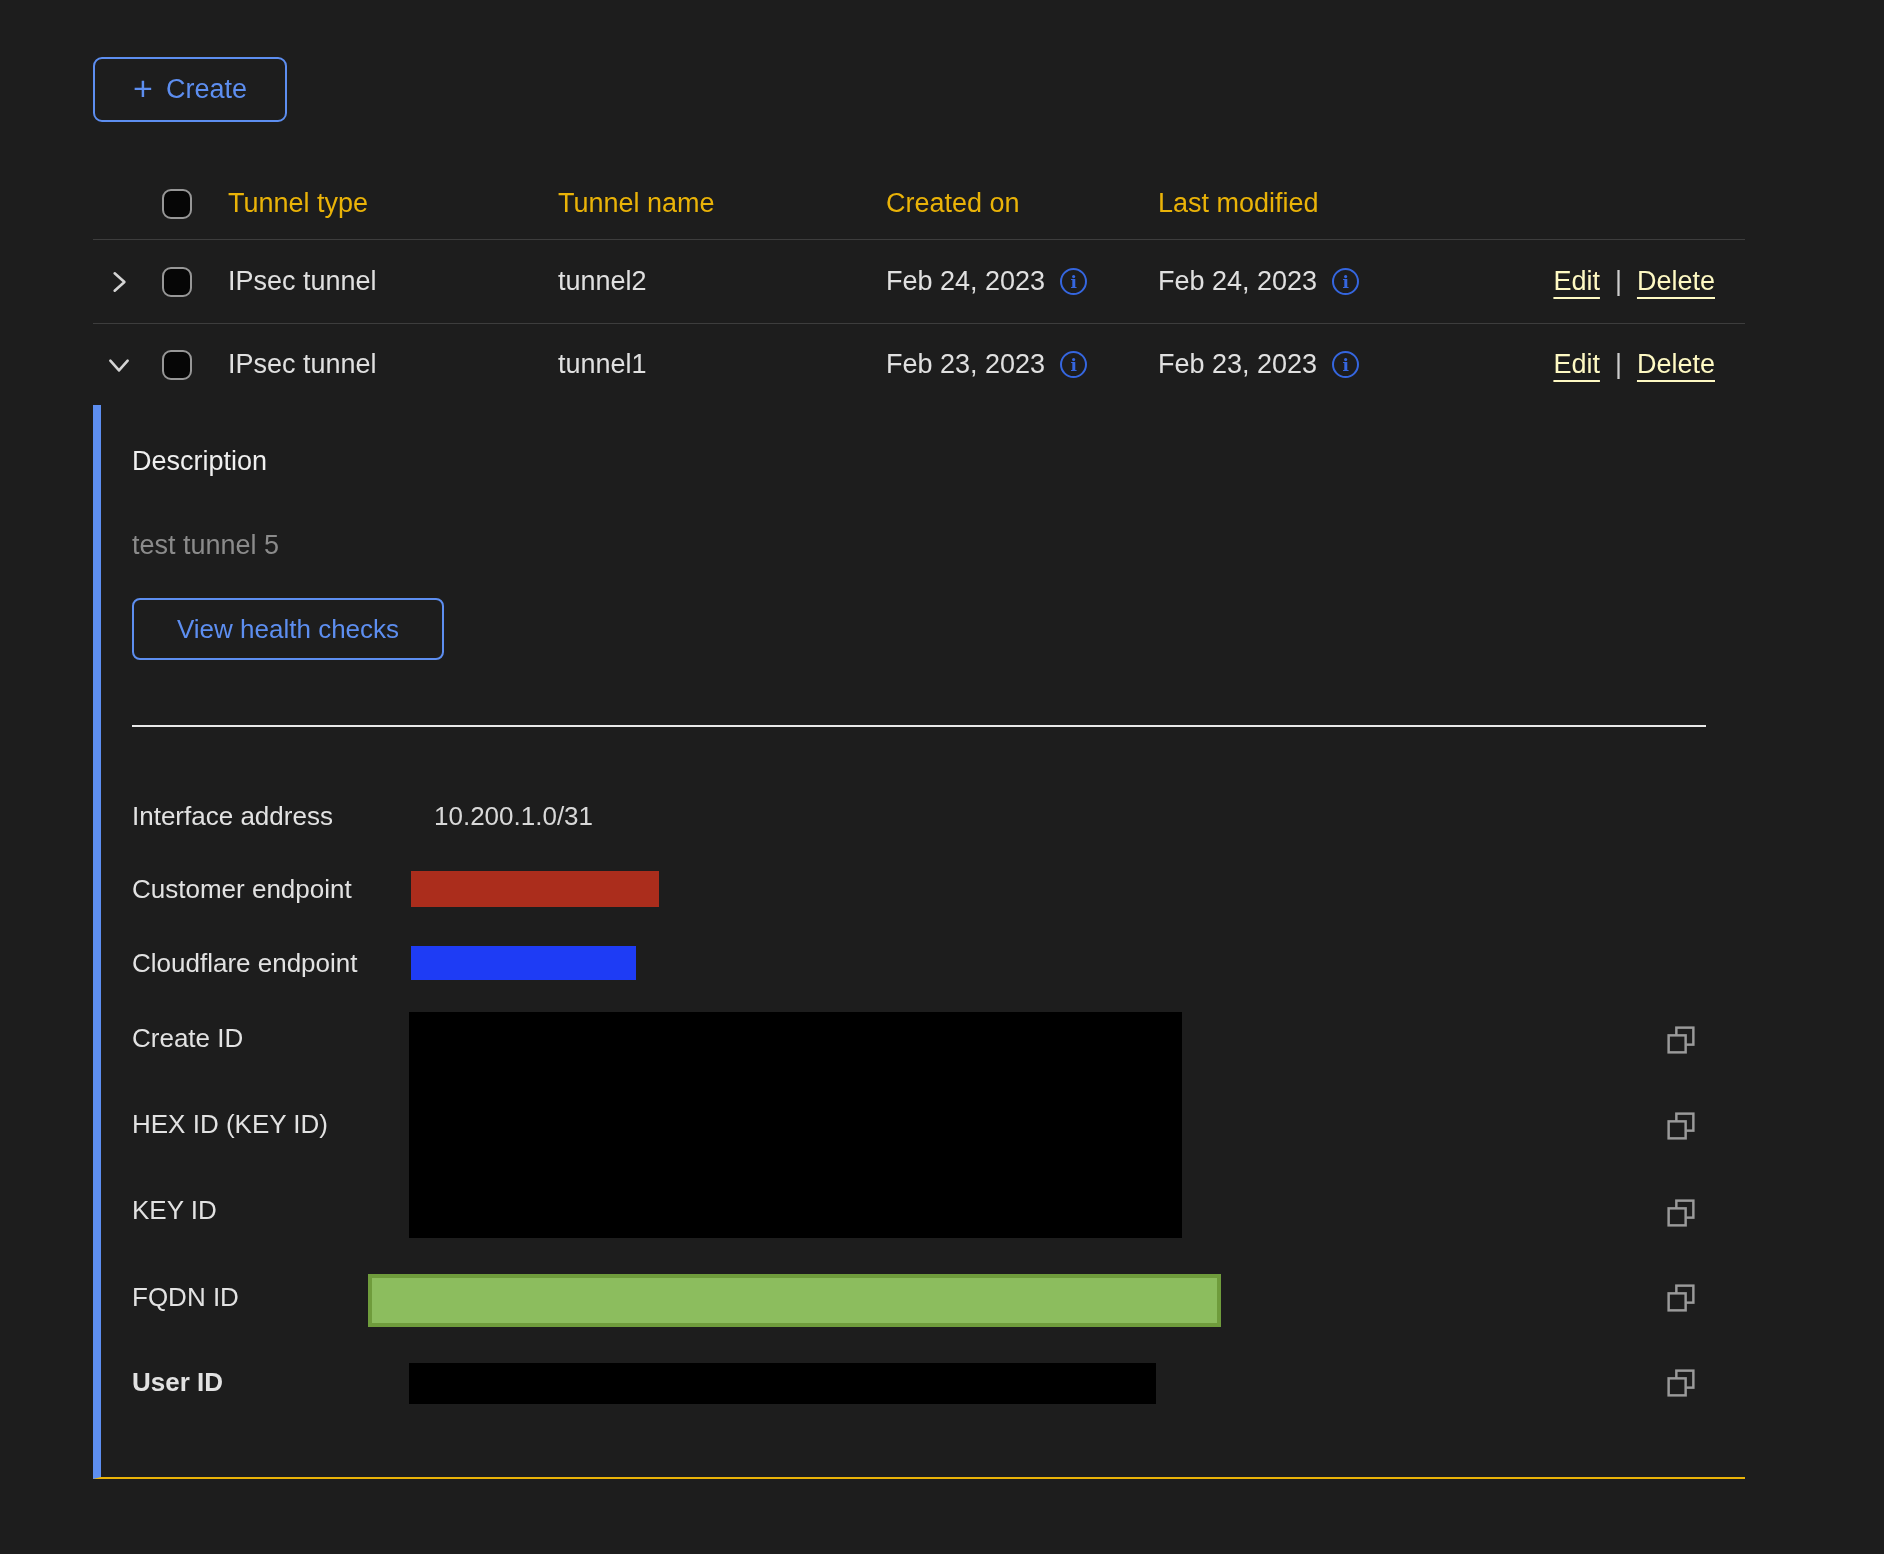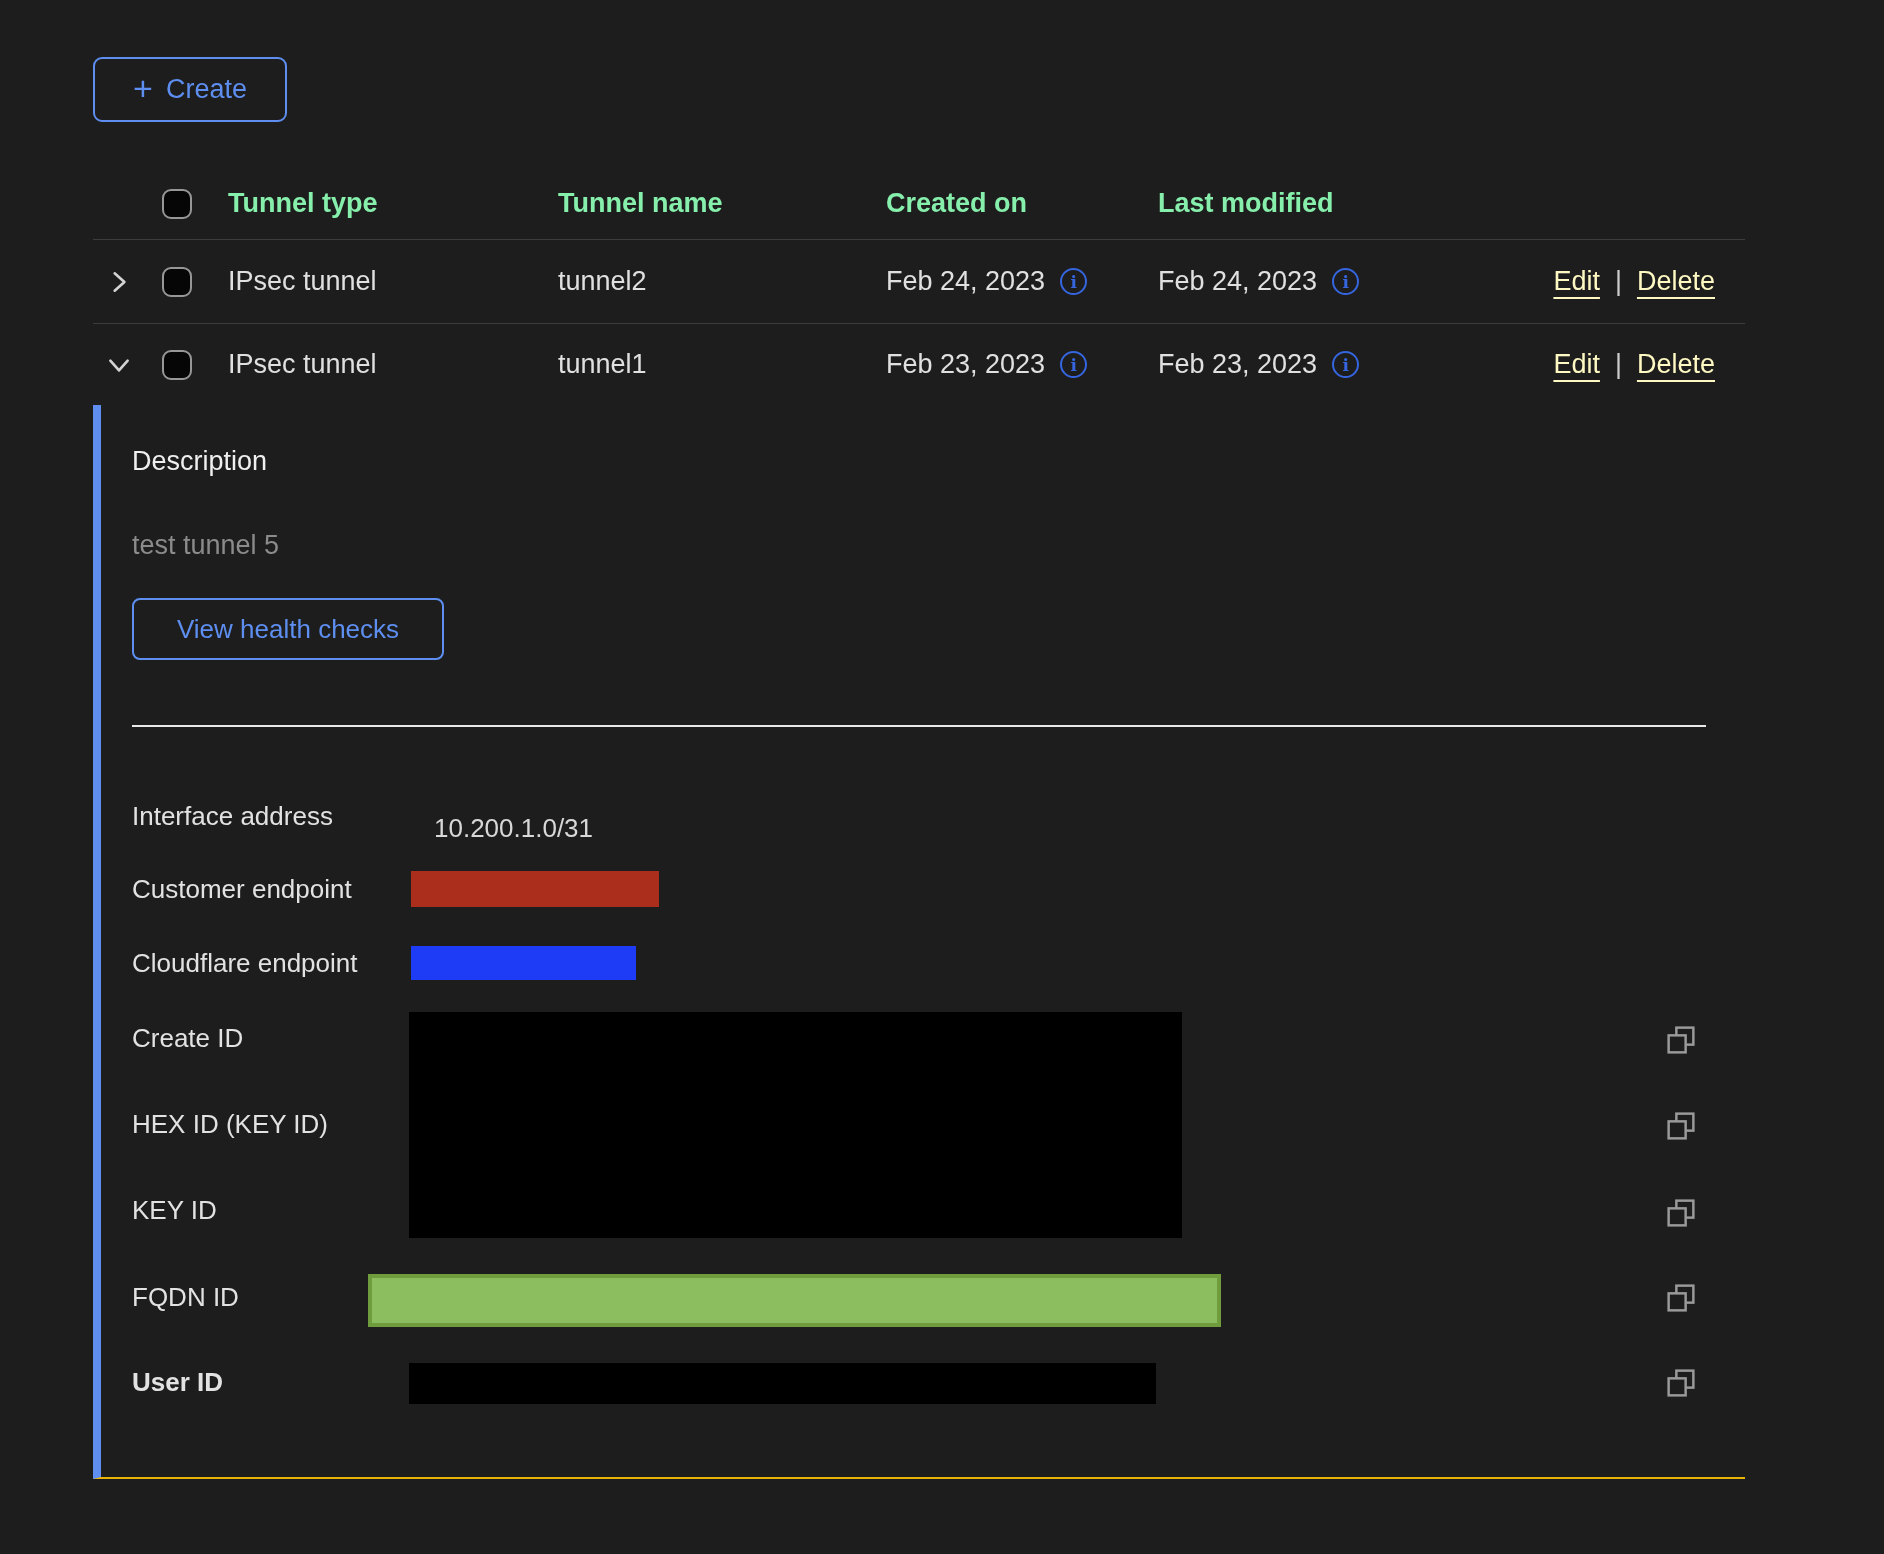--- a/index.html
+++ b/index.html
@@ -27,21 +27,21 @@
   .create-plus { font-size: 34px; font-weight: 300; line-height: 1; margin-top: -3px; }
 
   
   .table { position: absolute; left: 93px; top: 168px; width: 1652px; }
   .trow {
     display: grid;
     grid-template-columns: 69px 66px 330px 328px 272px 290px 1fr;
     align-items: center;
     font-size: 27px;
   }
-  .thead { height: 72px; font-weight: 700; color: #86efac; border-bottom: 1px solid #3d3d3d; }
+  .thead { height: 72px; font-weight: 400; color: #eab308; border-bottom: 1px solid #3d3d3d; }
   .tr-collapsed { height: 84px; border-bottom: 1px solid #3d3d3d; color: #e0e0e0; }
   .tr-expanded  { height: 81px; color: #e0e0e0; }
 
   .checkbox {
     width: 30px; height: 30px;
     border: 2px solid #979797; border-radius: 9px;
     background: #060606; cursor: pointer;
   }
   .chev-btn {
     background: none; border: none; cursor: pointer;
@@ -190,21 +190,21 @@
     <div class="panel">
 
       <div class="p-abs p-heading" style="left:31px; top:40px;">Description</div>
       <div class="p-abs p-muted" style="left:31px; top:124px;">test tunnel 5</div>
 
       <button class="health-btn">View health checks</button>
 
       <div class="divider"></div>
 
       <div class="p-abs p-label" style="left:31px; top:395px;">Interface address</div>
-      <div class="p-abs p-value" style="left:333px; top:407px;text-align:center;">10.200.1.0/31</div>
+      <div class="p-abs p-value" style="left:333px; top:395px;text-align:center;">10.200.1.0/31</div>
 
       <div class="p-abs p-label" style="left:31px; top:468px;">Customer endpoint</div>
       <div class="redact redact-red" style="left:310px; top:466px; width:248px; height:36px;"></div>
 
       <div class="p-abs p-label" style="left:31px; top:542px;">Cloudflare endpoint</div>
       <div class="redact redact-blue" style="left:310px; top:541px; width:225px; height:34px;"></div>
 
       <div class="redact redact-black" style="left:308px; top:607px; width:773px; height:226px;"></div>
 
       <div class="p-abs p-label" style="left:31px; top:617px;">Create ID</div>

